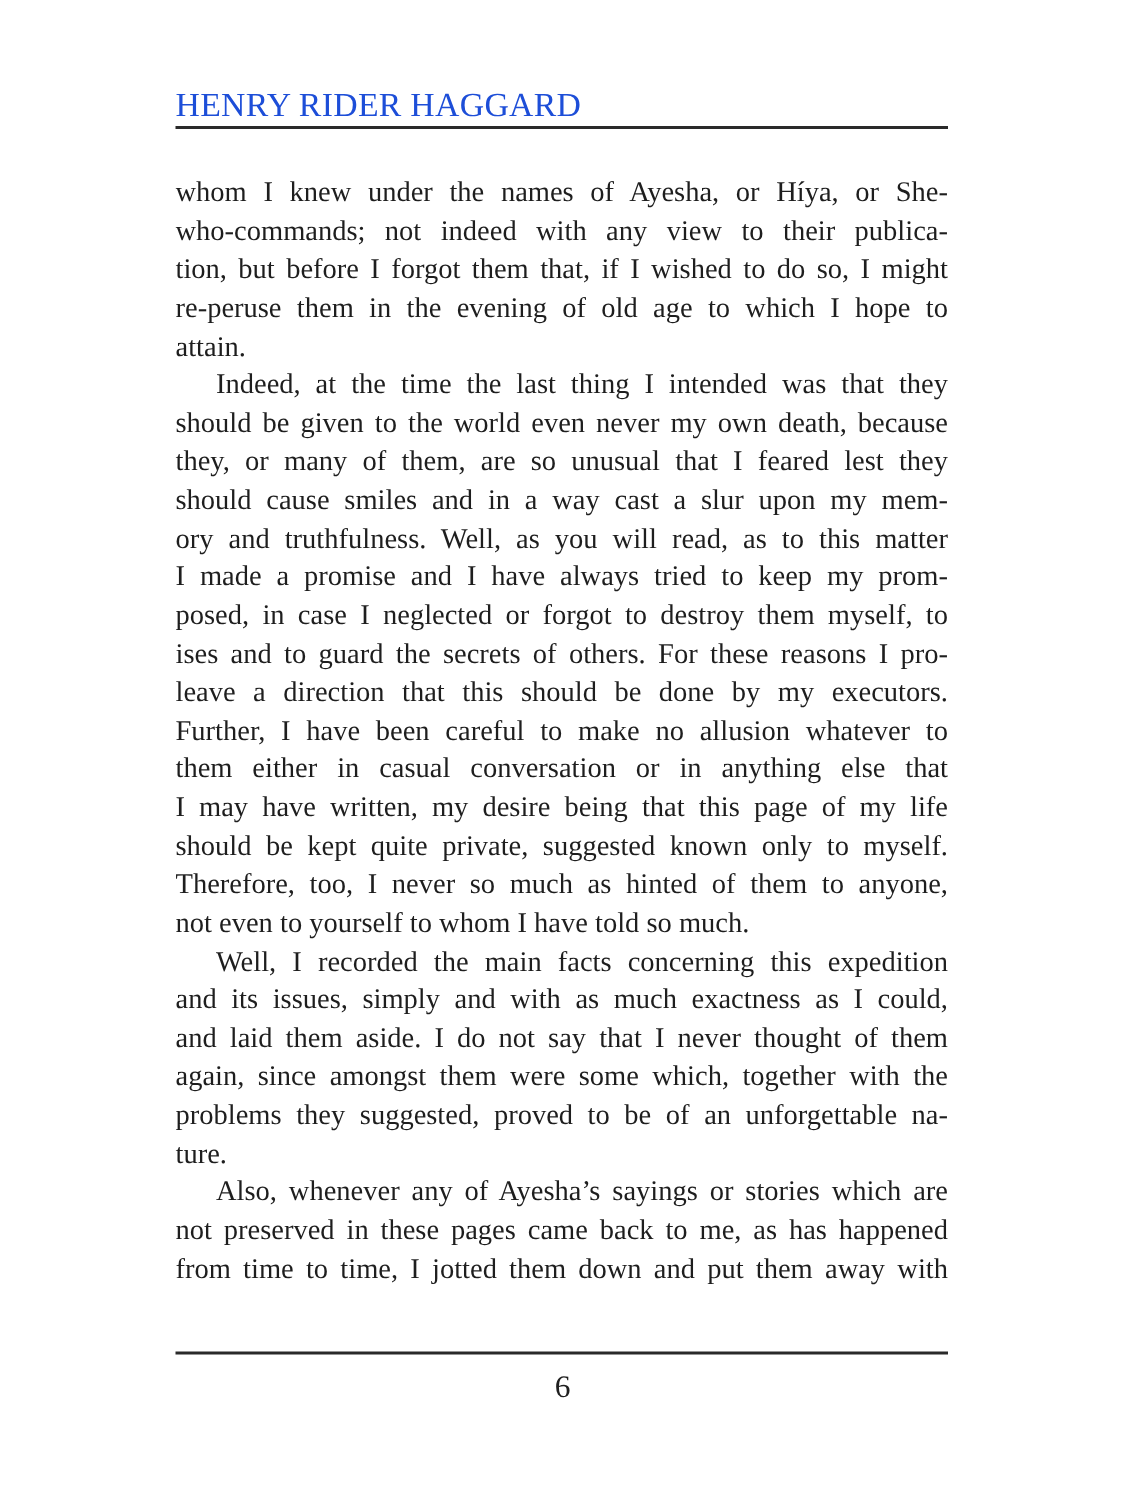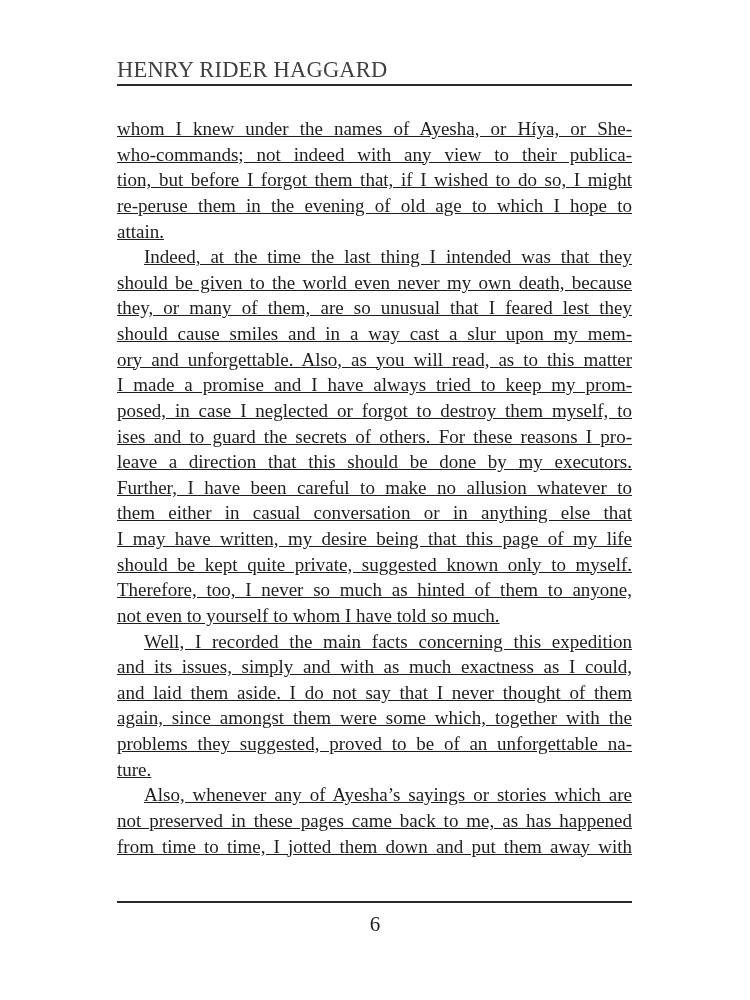--- a/index.html
+++ b/index.html
@@ -12,21 +12,21 @@
     color: #1e1e1e;
   }
   .page {
     position: absolute; left: 0; top: 0; width: 750px; height: 1000px;
   }
   .running-head {
     position: absolute;
     left: 117px; top: 57px;
     font-size: 22.5px;
     letter-spacing: 0.2px;
-    color: #404040;
+    color: #1d4ed8;
     line-height: 26px;
     white-space: nowrap;
     font-family: Liberation Serif, serif;
   }
   .rule {
     position: absolute;
     left: 117px; width: 515px;
     height: 2px;
     background: #2a2a2a;
   }
@@ -39,21 +39,20 @@
     font-size: 19px;
     line-height: 25.64px;
   }
   .line {
     display: block;
     height: 25.64px;
     white-space: nowrap;
     text-align: justify;
     text-align-last: justify;
     overflow: hidden;
-    text-decoration: underline;
   }
   .line.last { text-align-last: left; }
   .line.indent { padding-left: 27px; }
   .folio {
     position: absolute;
     left: 0; width: 750px;
     top: 911px;
     text-align: center;
     font-size: 21px;
     line-height: 26px;
@@ -70,21 +69,21 @@
   <div class="body-text" id="body-text">
       <span class="line">whom I knew under the names of Ayesha, or Híya, or She-</span>
       <span class="line">who-commands; not indeed with any view to their publica-</span>
       <span class="line">tion, but before I forgot them that, if I wished to do so, I might</span>
       <span class="line">re-peruse them in the evening of old age to which I hope to</span>
       <span class="line last">attain.</span>
       <span class="line indent">Indeed, at the time the last thing I intended was that they</span>
       <span class="line">should be given to the world even never my own death, because</span>
       <span class="line">they, or many of them, are so unusual that I feared lest they</span>
       <span class="line">should cause smiles and in a way cast a slur upon my mem-</span>
-      <span class="line">ory and unforgettable. Also, as you will read, as to this matter</span>
+      <span class="line">ory and truthfulness. Well, as you will read, as to this matter</span>
       <span class="line">I made a promise and I have always tried to keep my prom-</span>
       <span class="line">posed, in case I neglected or forgot to destroy them myself, to</span>
       <span class="line">ises and to guard the secrets of others. For these reasons I pro-</span>
       <span class="line">leave a direction that this should be done by my executors.</span>
       <span class="line">Further, I have been careful to make no allusion whatever to</span>
       <span class="line">them either in casual conversation or in anything else that</span>
       <span class="line">I may have written, my desire being that this page of my life</span>
       <span class="line">should be kept quite private, suggested known only to myself.</span>
       <span class="line">Therefore, too, I never so much as hinted of them to anyone,</span>
       <span class="line last">not even to yourself to whom I have told so much.</span>

